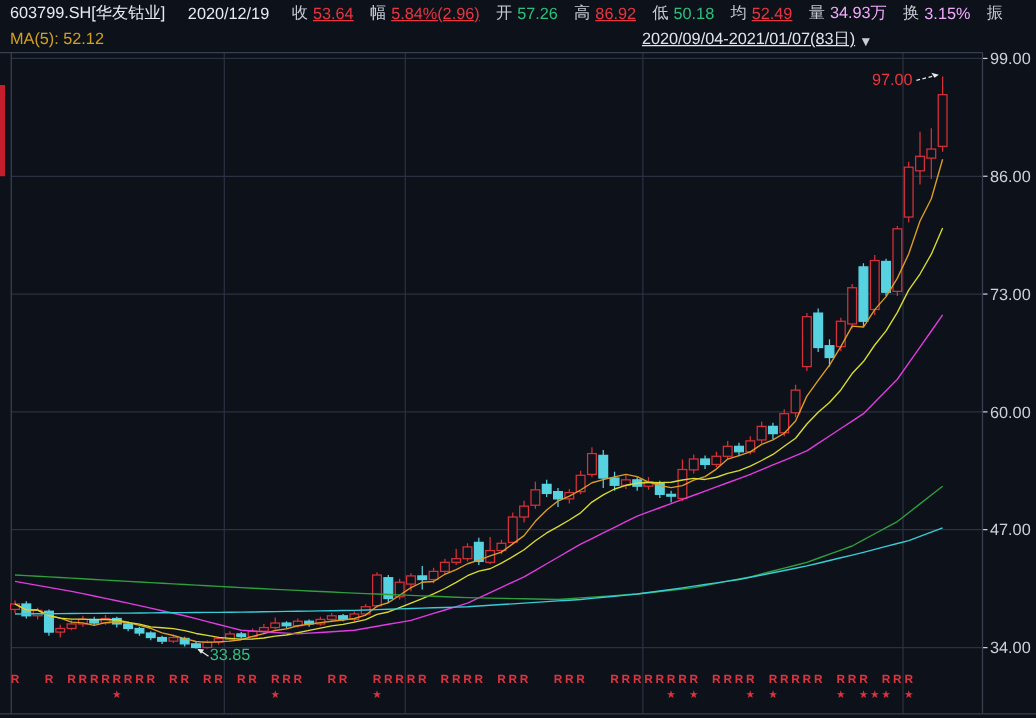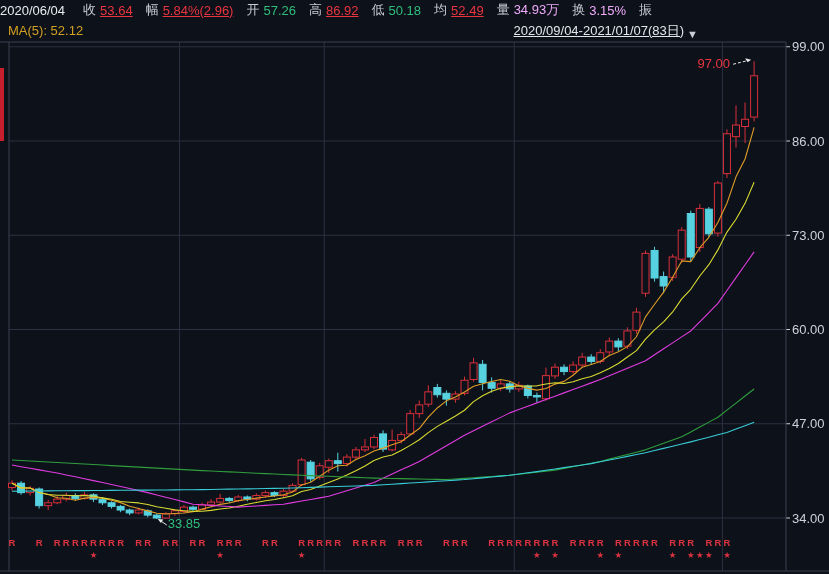--- a/index.html
+++ b/index.html
@@ -20,21 +20,22 @@
   .tri{color:#c8cdd6;font-size:11px;margin-left:3px;cursor:pointer;}
   .stripe{position:absolute;left:0;top:68px;width:4px;height:73px;background:#c51f2d;}
   svg{position:absolute;left:0;top:0;}
 </style>
 </head>
 <body>
 
 <div class="stage">
 
   <div class="hdr">
-    <span class="date">2020/06/04</span>
+    <span class="sym">603799.SH[华友钴业]</span>
+    <span class="date">2020/12/19</span>
     <span id="fields"><span class="fld">
           <span class="lab">收</span>
           <span class="val v-red">53.64</span>
         </span><span class="fld">
           <span class="lab">幅</span>
           <span class="val v-red">5.84%(2.96)</span>
         </span><span class="fld">
           <span class="lab">开</span>
           <span class="val v-green">57.26</span>
         </span><span class="fld">

